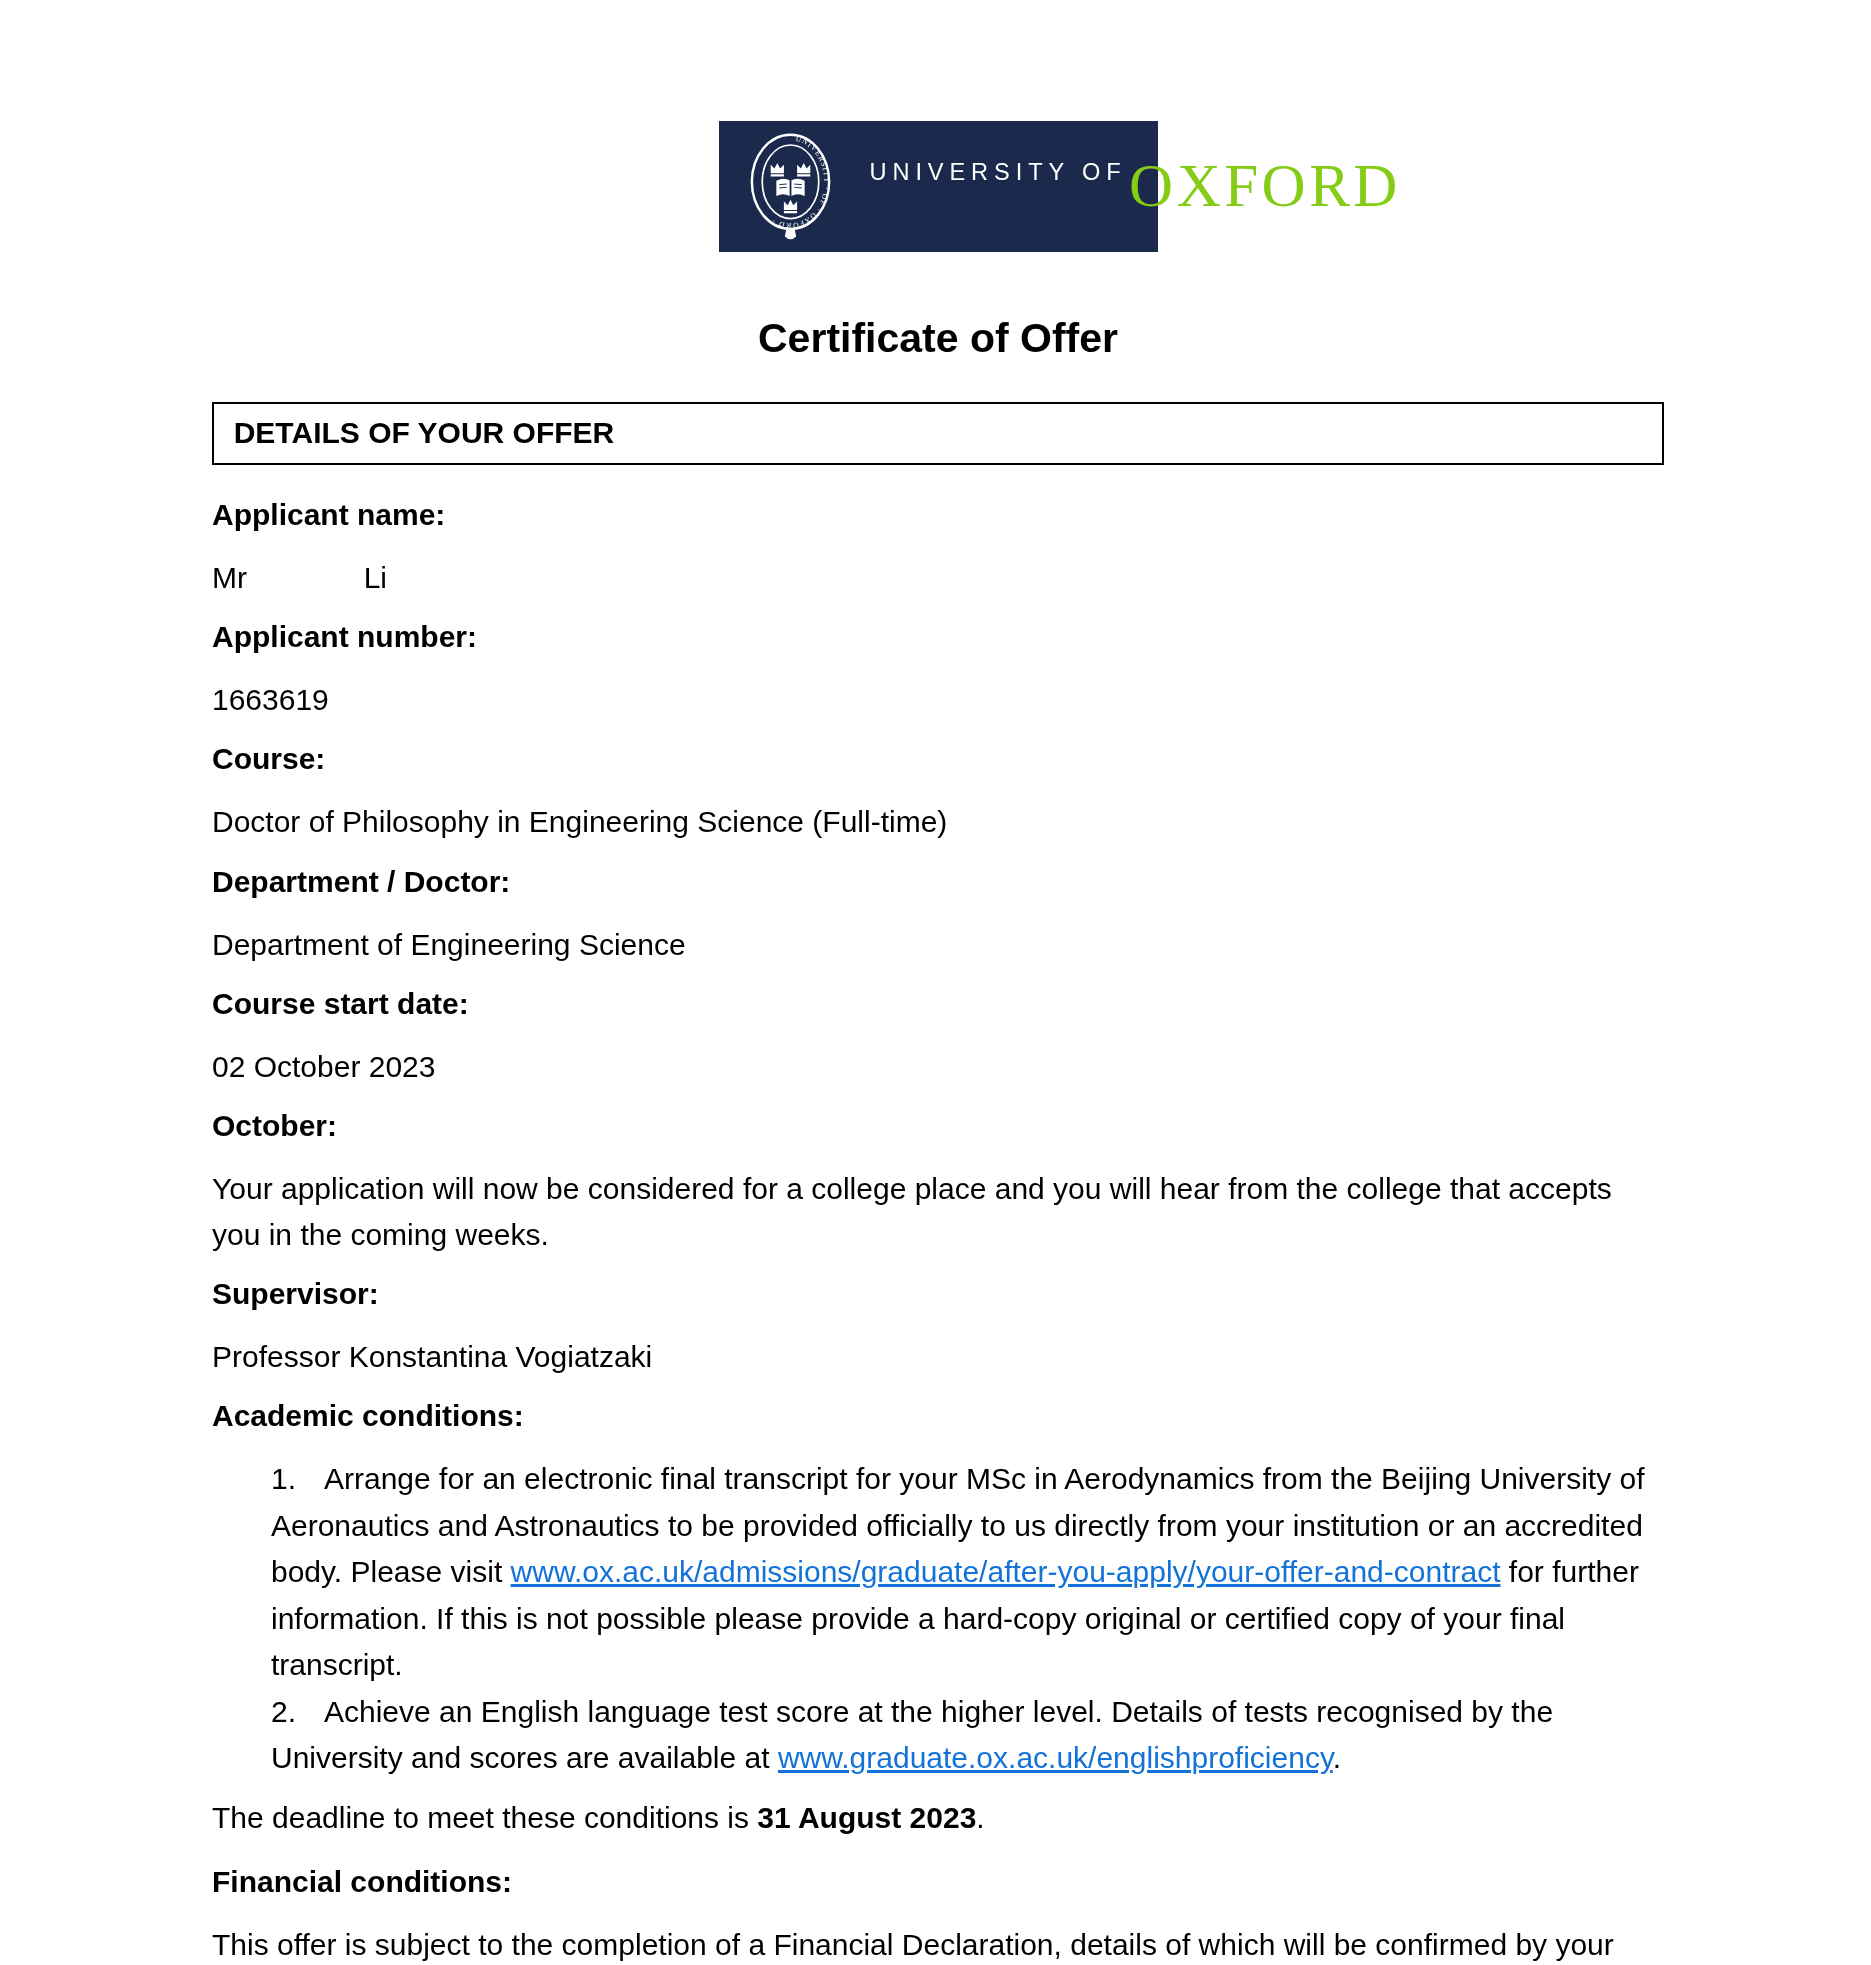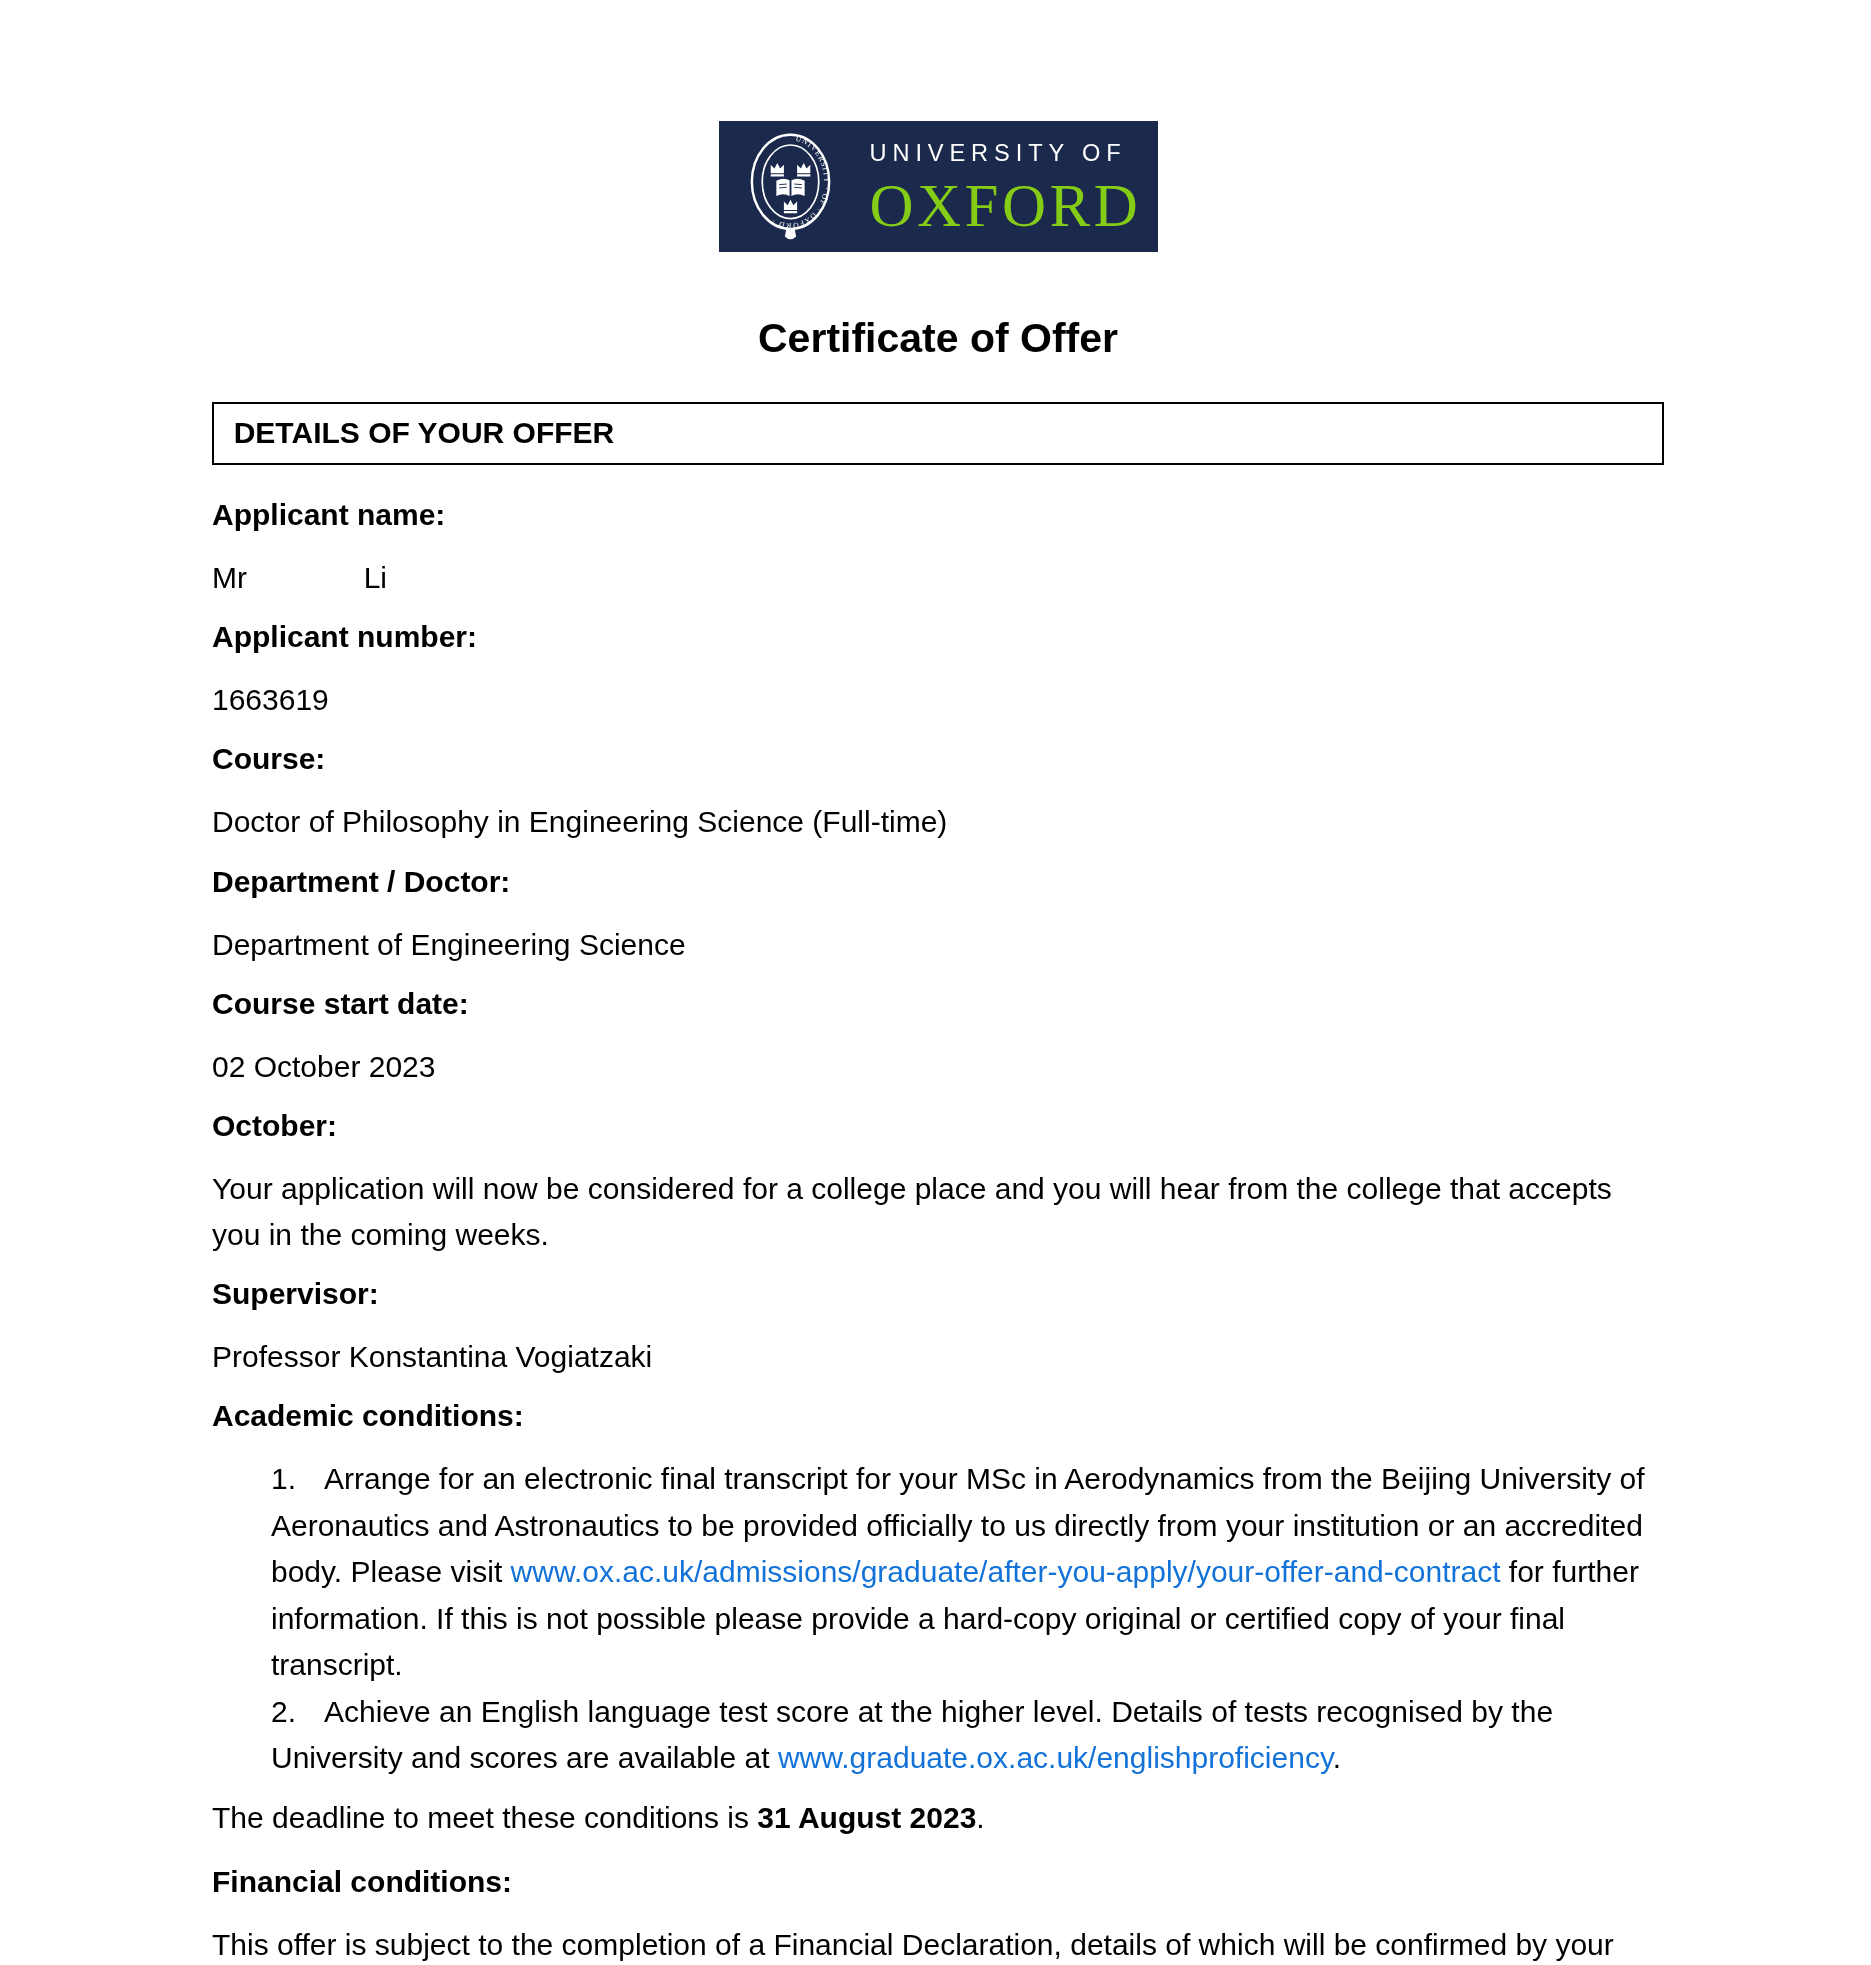--- a/index.html
+++ b/index.html
@@ -15,21 +15,21 @@
 
   
   .logo {
     width:439px; height:131px;
     background:#1B2A4C;
     margin:0 auto;
     display:flex; align-items:center;
     padding-left:23px; gap:31px;
   }
   .crest svg { width:97px; height:115px; display:block; }
-  .logo-text { display:flex; flex-direction:column; gap:2.4px; }
+  .logo-text { display:flex; gap:2.4px; }
   .logo-line1 { color:#fff; font-size:23.6px; letter-spacing:5.9px; white-space:nowrap; }
   .logo-line2 {
     color:#84cc16; font-family:"Liberation Serif", serif;
     font-size:61px; line-height:1.05; letter-spacing:3.5px; white-space:nowrap;
   }
 
   .title { text-align:center; font-weight:700; font-size:41px; line-height:1.2; margin-top:62px; }
 
   .details-box {
     border:2px solid #000;
@@ -44,20 +44,21 @@
 
   .numlist { margin-left:59px; margin-top:16.5px; }
   .numitem .num { display:inline-block; width:53px; }
 
   .para { margin-top:16.5px; }
   .deadline { margin-top:12.6px; }
   .heading { font-weight:700; margin-top:17.7px; }
 
   a.link {
     color:#1272D8;
+    text-decoration:underline;
     overflow-wrap:break-word;
     cursor:pointer;
     margin-top:32px;
   }
   .bold { font-weight:700; }
 </style>
 </head>
 <body>
 
 <div class="content">

